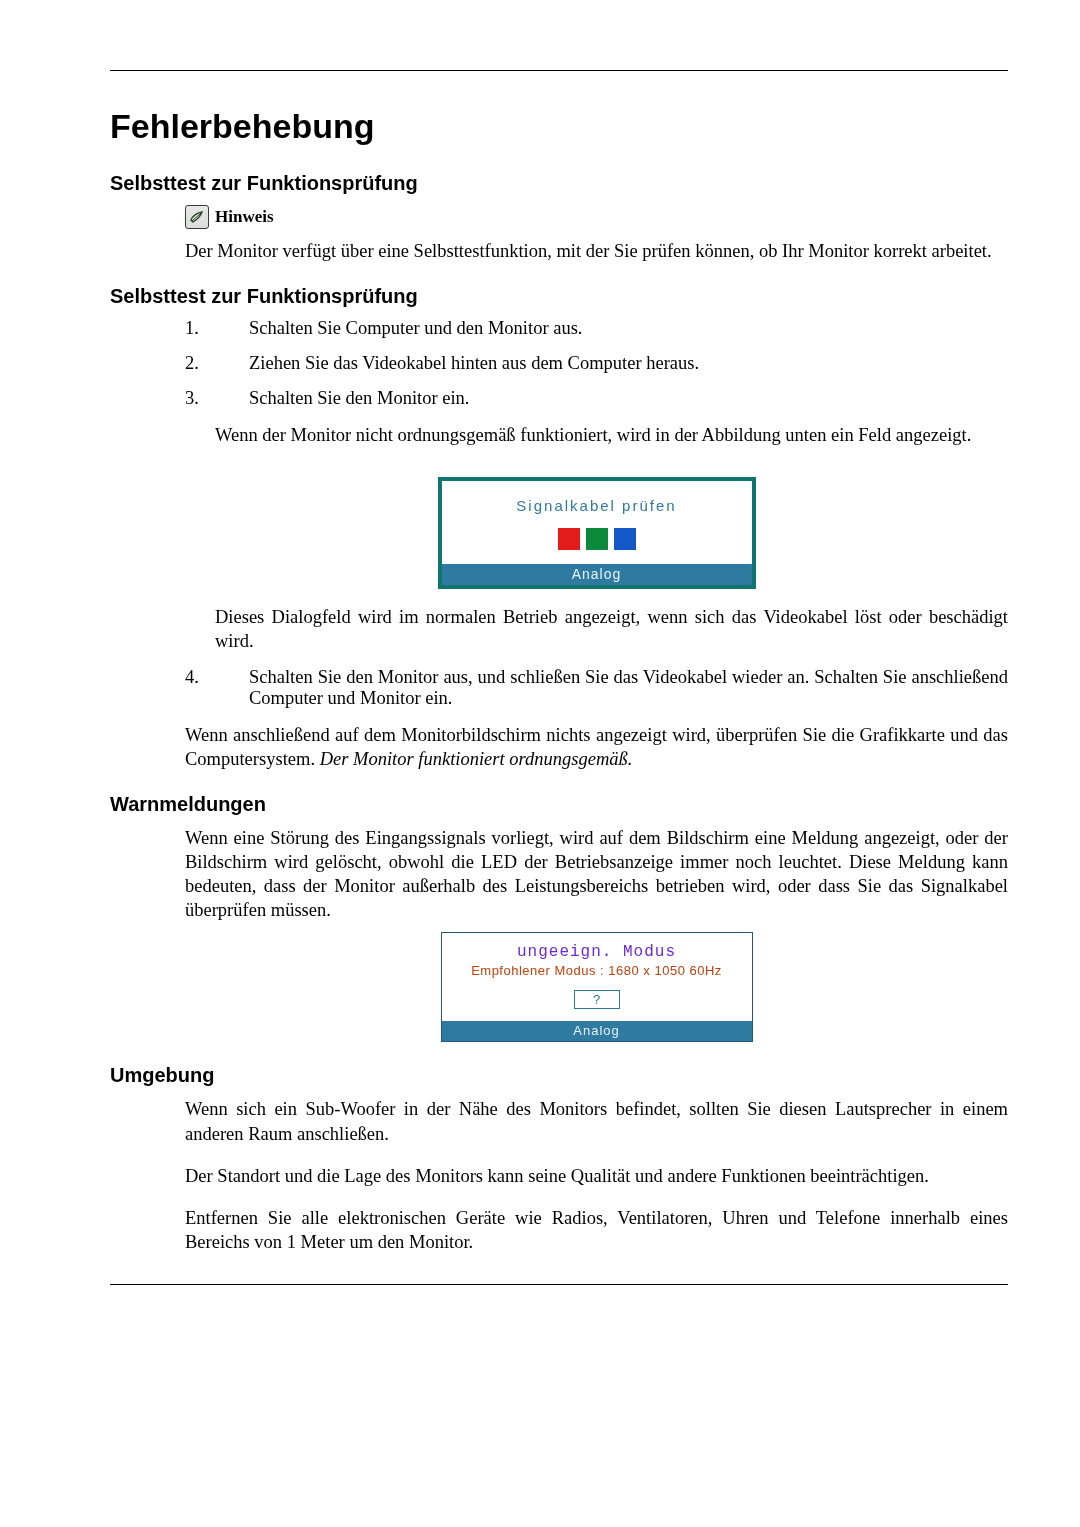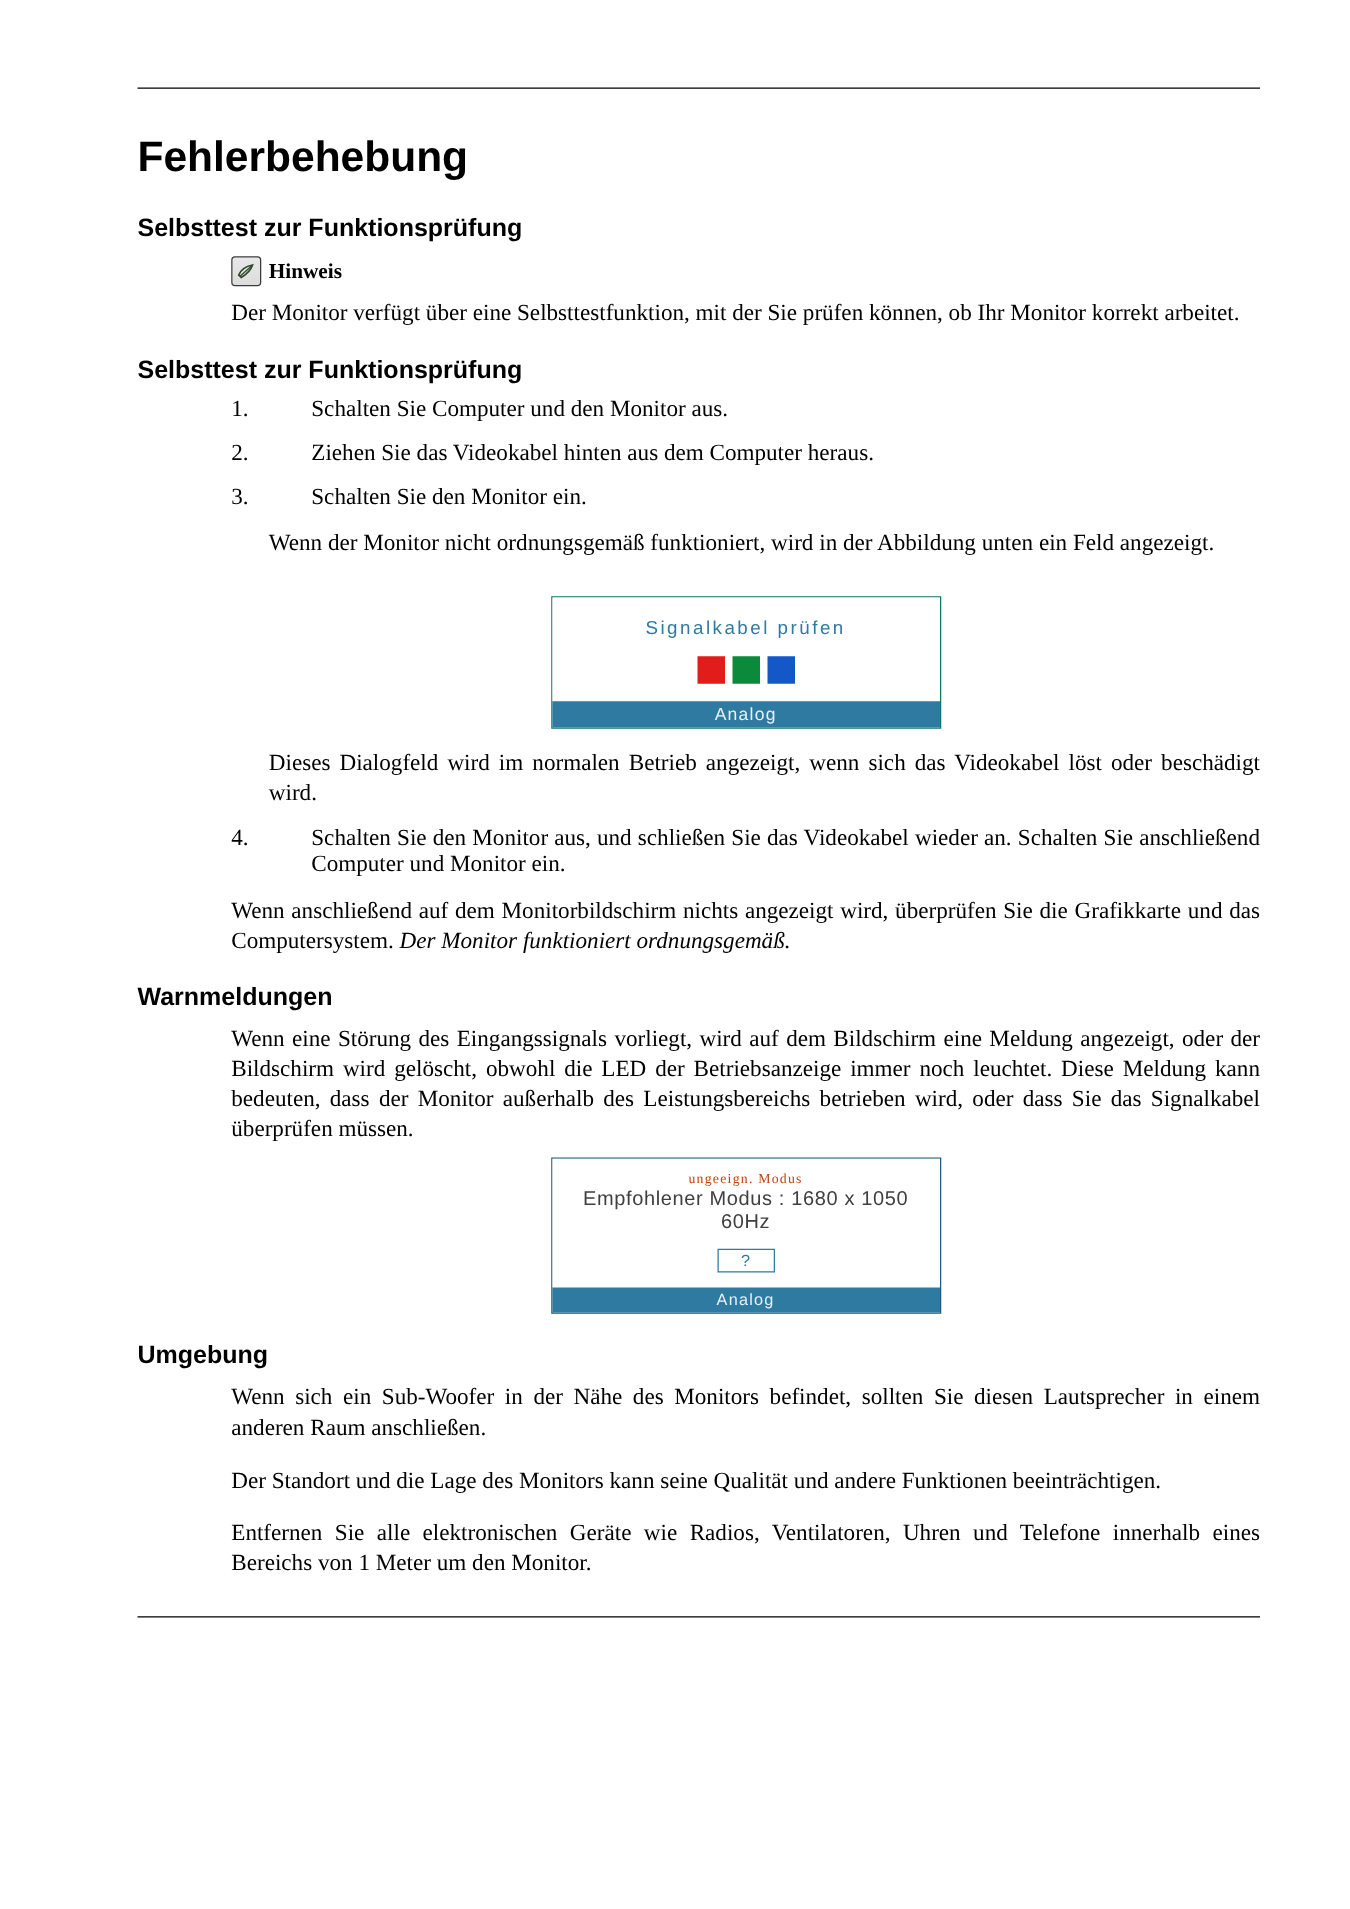--- a/index.html
+++ b/index.html
@@ -89,21 +89,21 @@
     text-align: justify;
     margin-top: 2px;
     margin-bottom: 14px;
     line-height: 1.3;
   }
   .italic { font-style: italic; }
   
   .monitor-box1 {
     width: 310px;
     margin: 30px auto 16px auto;
-    border: 1px solid #0f766e;
+    border: 4px solid #0f766e;
   }
   .mb1-inner {
     background: #fff;
     padding: 2px;
   }
   .mb1-title {
     color: #2e7aa1;
     font-family: Arial, sans-serif;
     font-size: 15px;
     letter-spacing: 2px;
@@ -141,31 +141,31 @@
     margin: 10px auto 20px auto;
     border: 1px solid #1f5a78;
     background: #fff;
   }
   .mb2-body {
     background: #fff;
     padding: 10px 4px 10px 4px;
     text-align: center;
   }
   .mb2-line1 {
-    color: #c2410c;
-    font-family: Liberation Serif, serif;
-    font-size: 11px;
+    color: #6d28d9;
+    font-family: Liberation Mono, monospace;
+    font-size: 16px;
     letter-spacing: 1px;
     display: block;
     margin-bottom: 2px;
   }
   .mb2-line2 {
-    color: #404040;
-    font-family: Arial, sans-serif;
-    font-size: 16px;
+    color: #c2410c;
+    font-family: Arial, sans-serif;
+    font-size: 13px;
     letter-spacing: 0.5px;
     display: block;
   }
   .mb2-q {
     margin: 12px auto 2px auto;
     width: 44px;
     border: 1px solid #2e7aa1;
     color: #2e7aa1;
     font-family: Arial, sans-serif;
     font-size: 13px;

